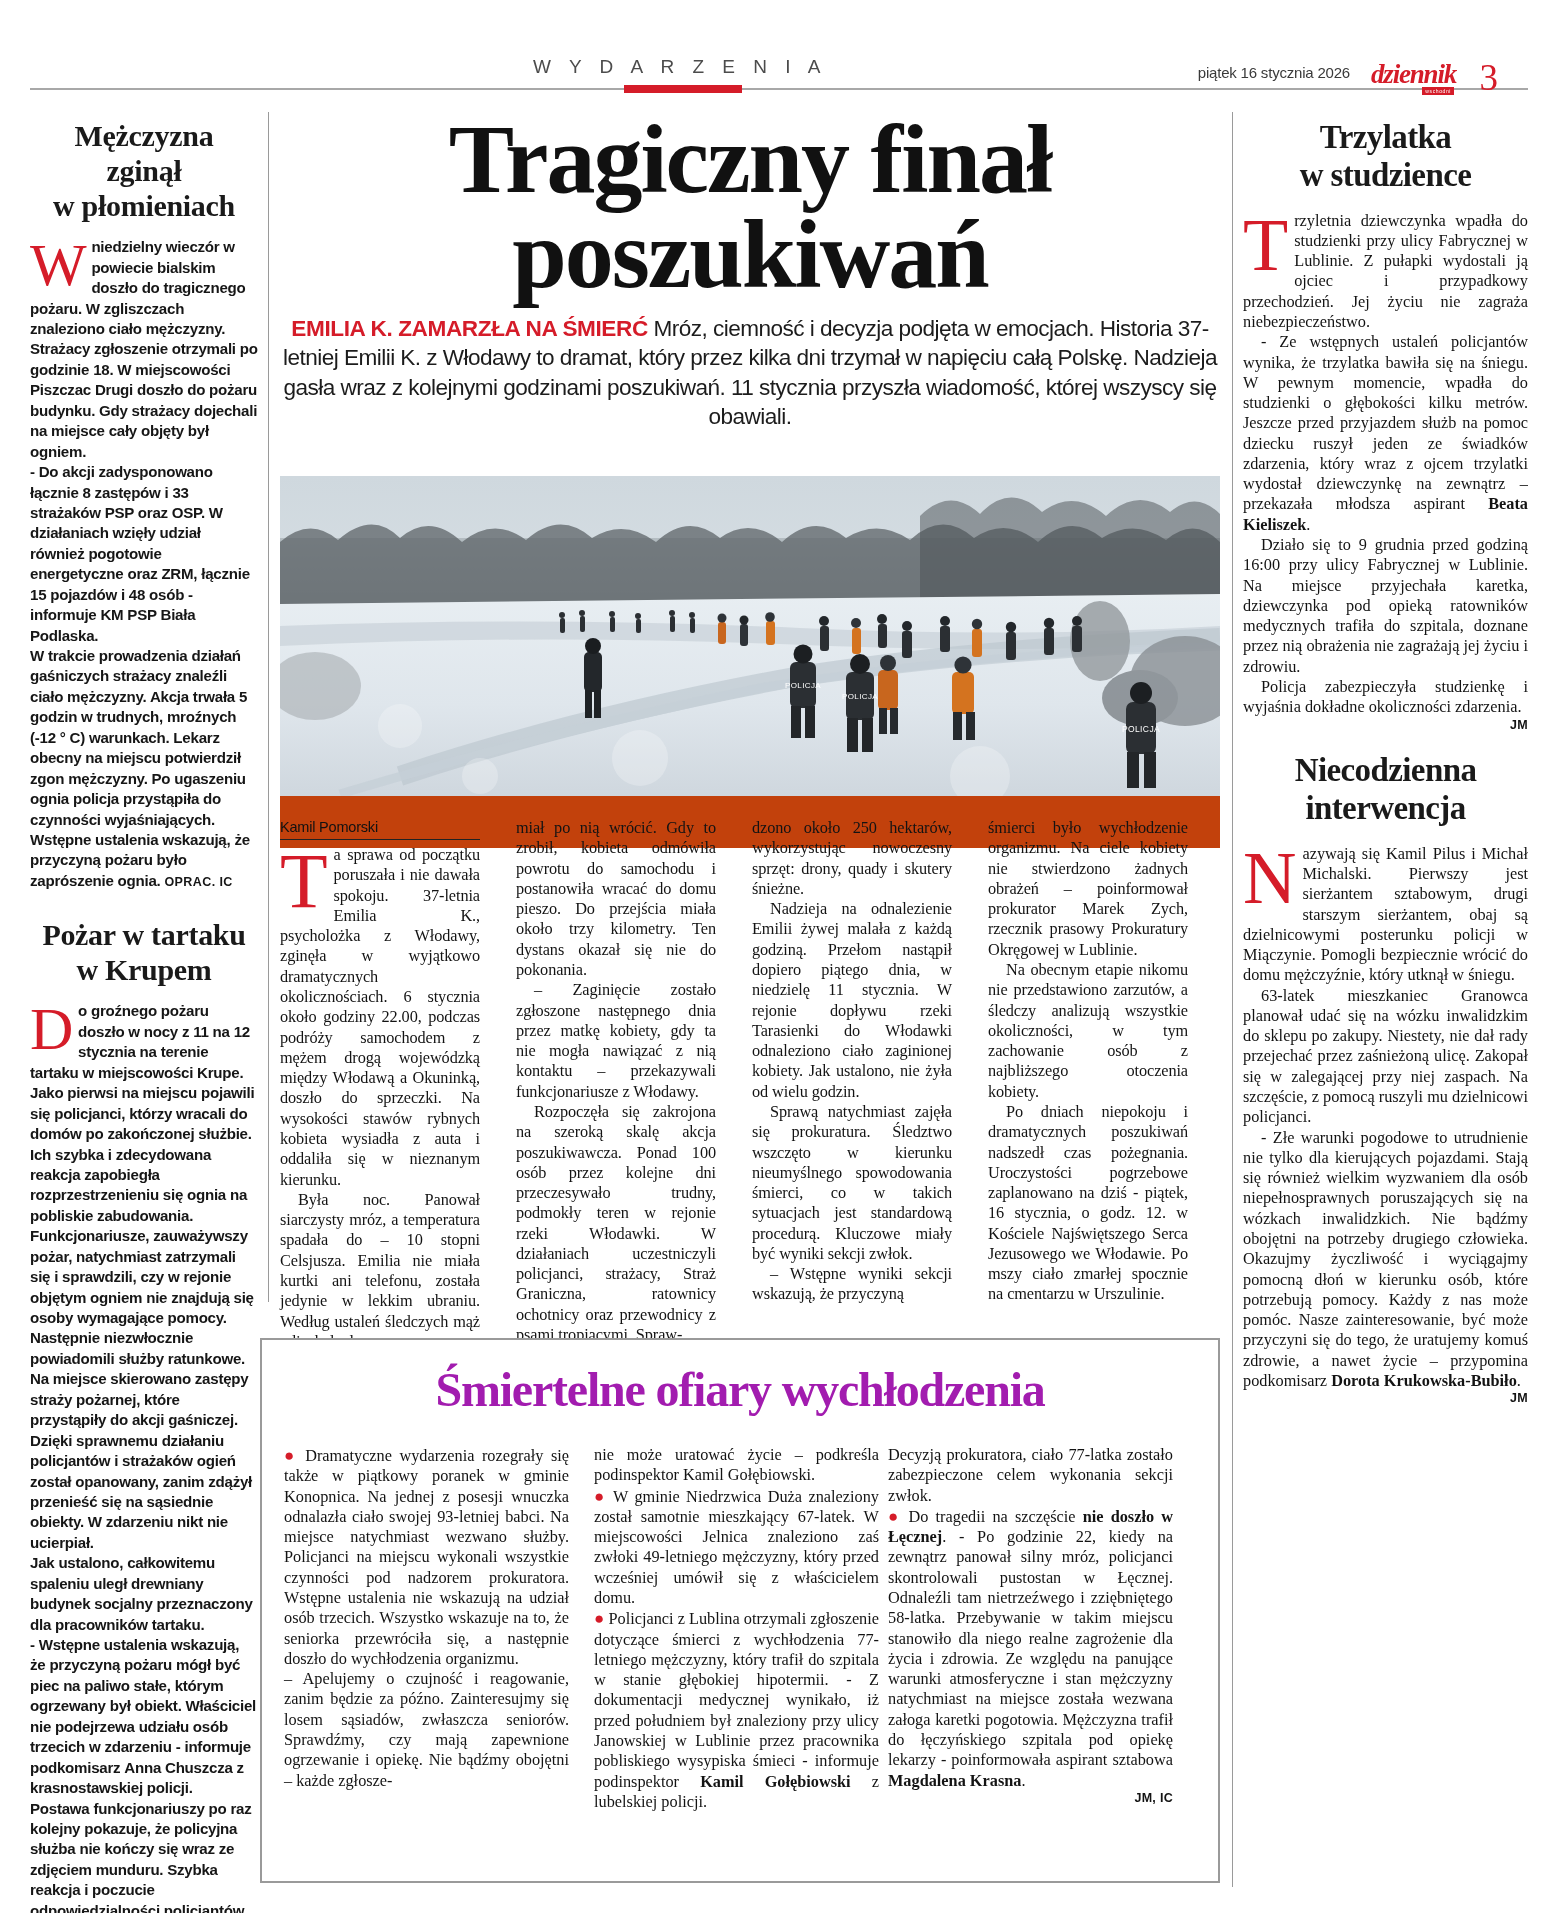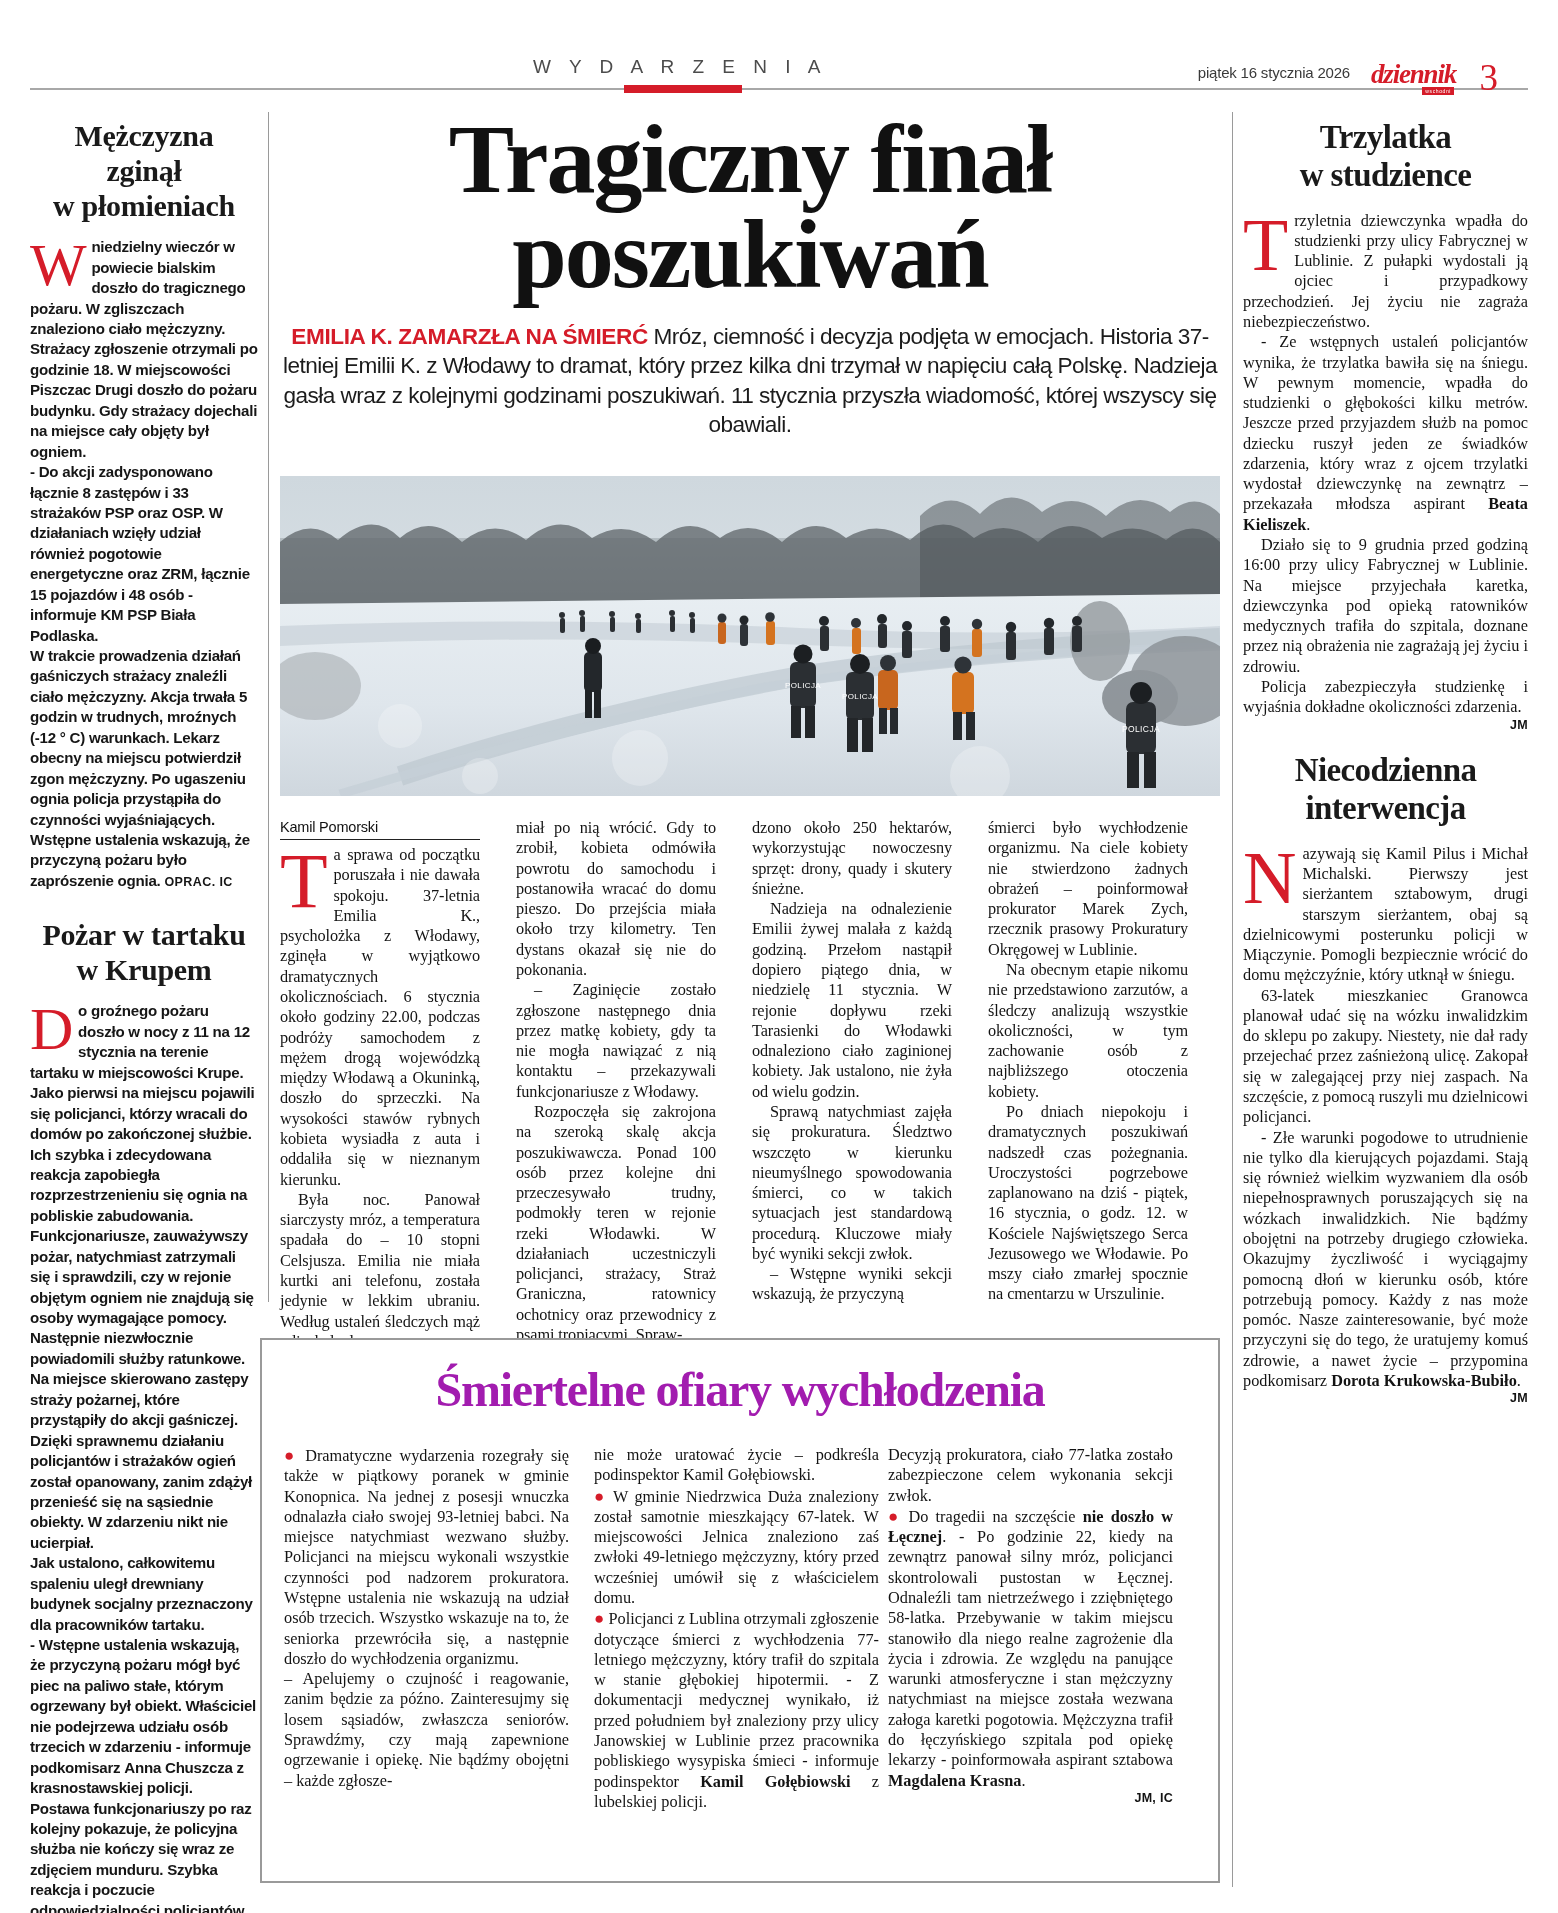--- a/index.html
+++ b/index.html
@@ -102,35 +102,35 @@
     font-family:"Liberation Serif", serif;
     font-weight:700;
     font-size:98px;
     line-height:0.97;
     text-align:center;
     letter-spacing:-2px;
     margin:0;
     color:#111;
   }
   .main-lead {
-    margin-top:20px;
+    margin-top:12px;
     font-family:"Liberation Sans", sans-serif;
     font-size:22.6px;
     line-height:1.30;
     text-align:center;
     letter-spacing:-0.55px;
     color:#1c1c1c;
   }
   .lead-kicker {
     color:#d51c29; font-weight:700; letter-spacing:-0.4px;
   }
 
   
   .photo {
-    position:absolute; left:280px; top:476px; width:940px; height:320px;
+    position:absolute; left:280px; top:476px; width:940px; height:372px;
     overflow:hidden;
     background:#c2410c;
   }
   .photo svg { display:block; }
 
   
   .art-cols {
     position:absolute; left:280px; top:818px; width:940px; height:490px;
   }
   .art-col {

